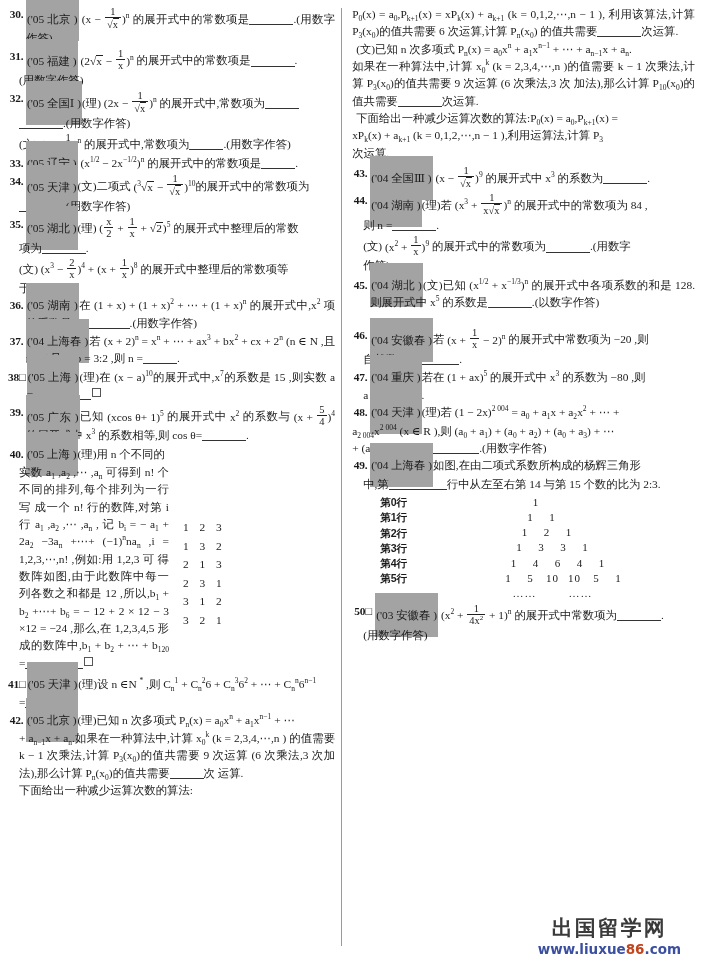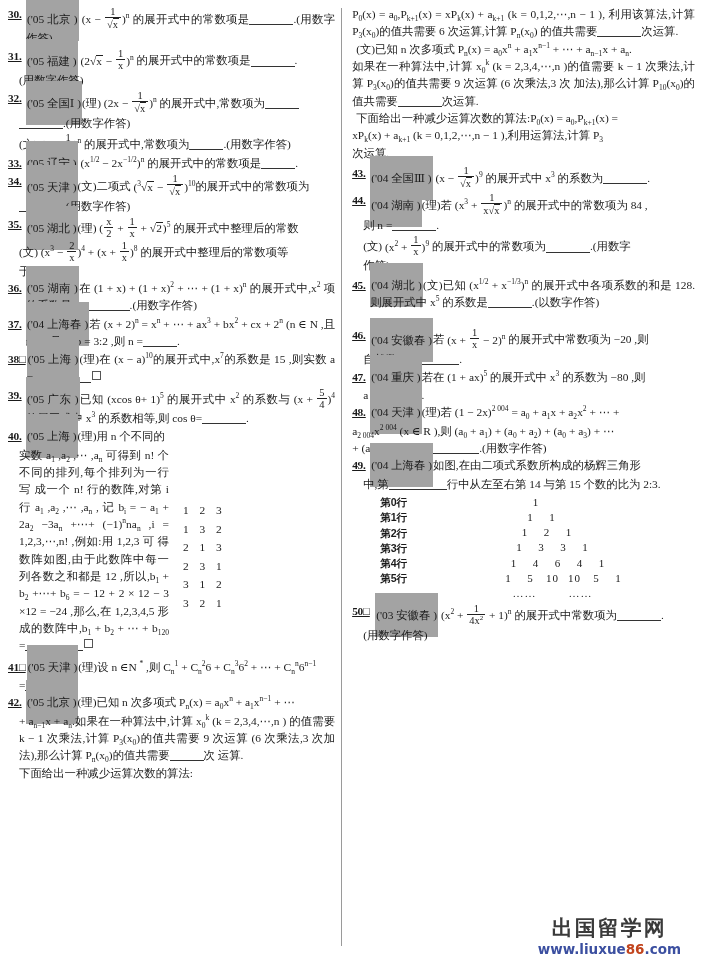--- a/index.html
+++ b/index.html
@@ -52,25 +52,24 @@
   .prob {
     display: flex;
     align-items: flex-start;
     margin: 0 0 1px 0;
     line-height: 1.52;
     font-size: 11.4px;
   }
   .prob-num {
     flex: 0 0 auto;
     min-width: 17px;
-    text-align: left;
+    text-align: center;
     font-weight: 600;
     letter-spacing: -0.2px;
     padding-right: 1px;
-    text-decoration: underline;
   }
   .prob-body {
     flex: 1 1 auto;
     text-align: justify;
     text-justify: inter-character;
   }
   .sub {
     margin-left: 11px;
     line-height: 1.52;
     font-size: 11.4px;
@@ -246,20 +245,21 @@
       <div class="prob">
         <span class="prob-num">34.</span>
         <span class="prob-body"><span class="src">('05 天津 )</span>(文)二项式 <span class="m">(<sup>3</sup><span class="radsym">√</span><span class="rad">x</span>&nbsp;−&nbsp;<span class="frac"><span class="num">1</span><span class="den"><span class="radsym">√</span><span class="rad">x</span></span></span>)<sup>10</sup></span>的展开式中的常数项为</span>
       </div>
       <div class="cont"><span class="blank b-m"></span>.(用数字作答)</div>
 
       <div class="prob">
         <span class="prob-num">35.</span>
         <span class="prob-body"><span class="src">('05 湖北 )</span>(理) <span class="m">(<span class="frac"><span class="num">x</span><span class="den">2</span></span>&nbsp;+&nbsp;<span class="frac"><span class="num">1</span><span class="den">x</span></span>&nbsp;+&nbsp;<span class="radsym">√</span><span class="rad">2</span>)<sup>5</sup></span> 的展开式中整理后的常数</span>
       </div>
+      <div class="cont">项为<span class="blank b-m"></span>.</div>
       <div class="sub">(文) <span class="m">(x<sup>3</sup>&nbsp;−&nbsp;<span class="frac"><span class="num">2</span><span class="den">x</span></span>)<sup>4</sup></span> + <span class="m">(x&nbsp;+&nbsp;<span class="frac"><span class="num">1</span><span class="den">x</span></span>)<sup>8</sup></span> 的展开式中整理后的常数项等</div>
       <div class="cont">于<span class="blank b-m"></span>.</div>
 
       <div class="prob">
         <span class="prob-num">36.</span>
         <span class="prob-body"><span class="src">('05 湖南 )</span>在 <span class="m">(1&nbsp;+&nbsp;x)&nbsp;+&nbsp;(1&nbsp;+&nbsp;x)<sup>2</sup>&nbsp;+&nbsp;⋯&nbsp;+&nbsp;(1&nbsp;+&nbsp;x)<sup>n</sup></span> 的展开式中,<span class="m">x<sup>2</sup></span> 项的系数是<span class="blank b-l"></span>.(用数字作答)</span>
       </div>
 
       <div class="prob">
         <span class="prob-num">37.</span>

